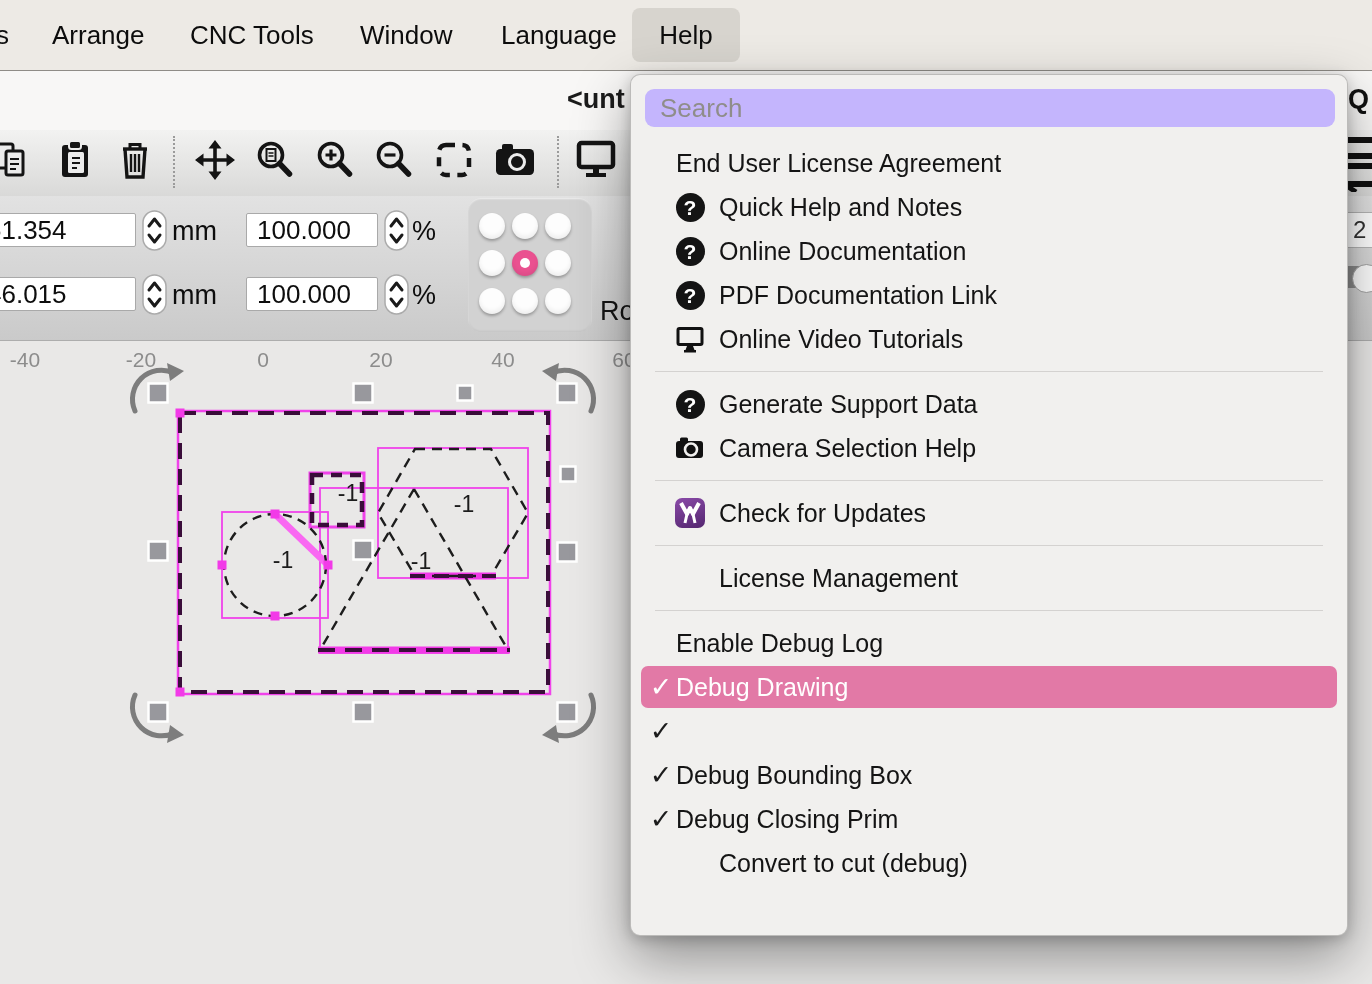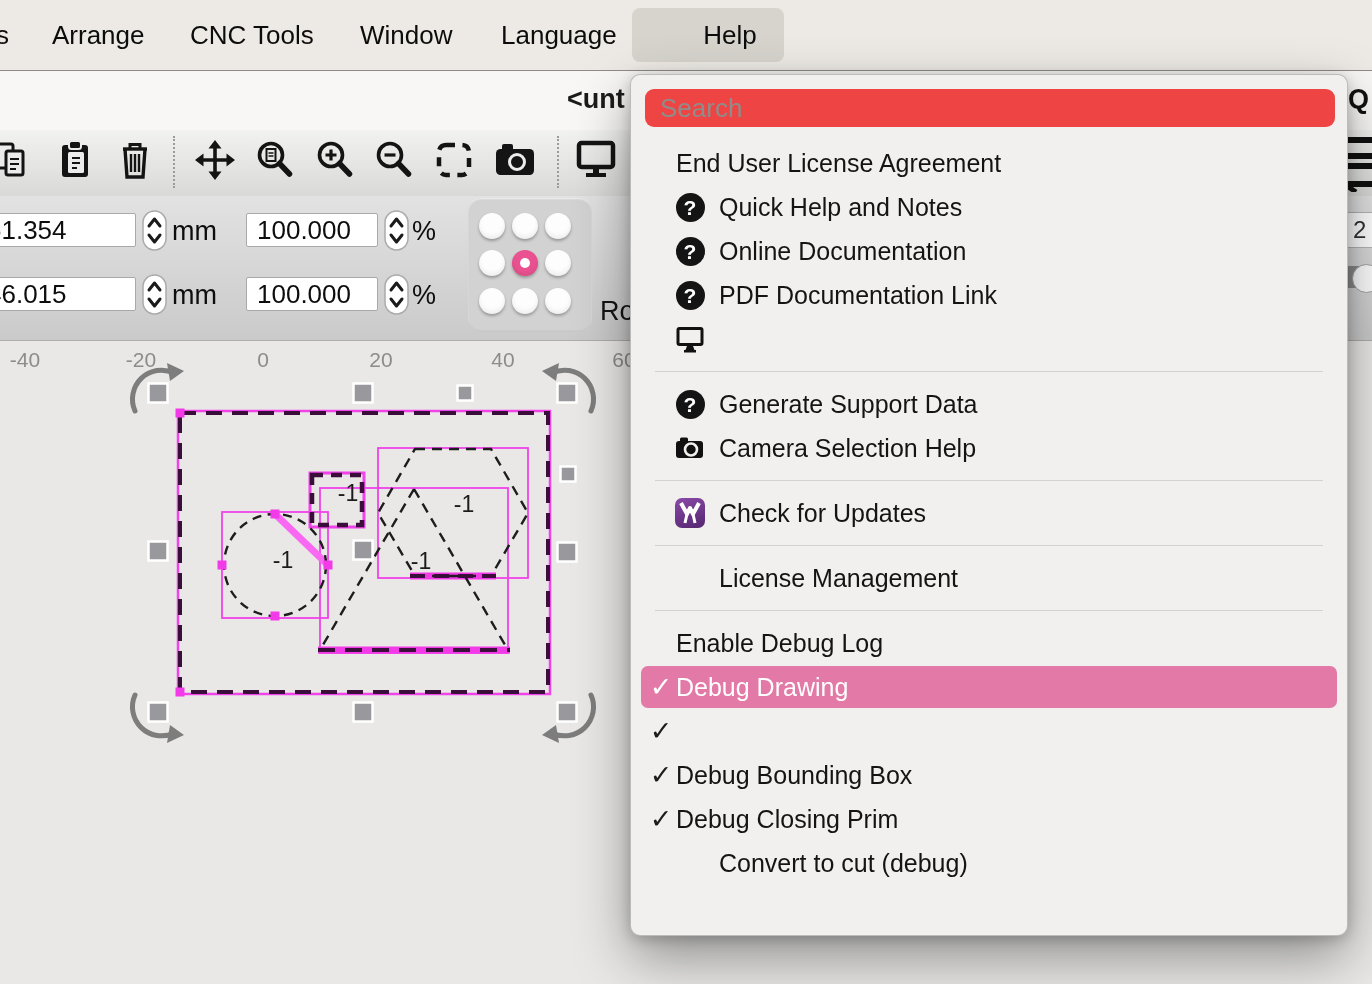--- a/index.html
+++ b/index.html
@@ -2,21 +2,21 @@
 <html><head>
 <meta charset="utf-8">
 <style>
   html,body{margin:0;padding:0;}
   body{width:1372px;height:984px;overflow:hidden;font-family:"Liberation Sans","DejaVu Sans",sans-serif;}
   #app{position:relative;width:1372px;height:984px;overflow:hidden;background:#e9e8e7;}
 
   
   #menubar{position:absolute;left:0;top:0;width:100%;height:70px;background:#edeae5;border-bottom:1px solid #8f8c87;z-index:20;}
   .mb-item{position:absolute;top:0;height:70px;line-height:70px;font-size:26px;color:#0c0c0c;white-space:nowrap;}
-  #mb-active{position:absolute;left:632px;top:8px;width:108px;height:54px;background:#d7d4ce;border-radius:8px;text-align:center;padding-left:44px;}
+  #mb-active{position:absolute;left:632px;top:8px;width:108px;height:54px;background:#d7d4ce;border-radius:8px;text-align:center;}
   #mb-active .mb-item{position:static;display:inline-block;line-height:54px;height:54px;}
 
   
   #titlebar{position:absolute;left:0;top:71px;width:100%;height:59px;background:#f8f7f6;border-bottom:1px solid #d2d1d0;z-index:2;}
   #doc-title{position:absolute;left:567px;top:13px;font-size:27px;font-weight:bold;color:#1b1b1b;white-space:nowrap;}
   #right-title{position:absolute;left:1348px;top:13px;font-size:27px;font-weight:bold;color:#111;}
 
   
   #toolbar{position:absolute;left:0;top:130px;width:100%;height:66px;background:linear-gradient(#f2f2f1,#d9d9d8);border-bottom:1px solid #c0bfbe;z-index:2;}
   .tbtn{position:absolute;top:8px;width:46px;height:46px;}
@@ -40,21 +40,21 @@
 
   
   #canvas{position:absolute;left:0;top:340px;width:1372px;height:644px;background:#e9e8e7;z-index:1;}
   #shapes{position:absolute;left:0;top:0;}
   .ruler-label{position:absolute;top:8px;transform:translateX(-50%);font-size:21px;color:#8c8c8c;text-align:right;}
   #ruler-right{position:absolute;left:1337px;top:8px;font-size:21px;color:#8c8c8c;}
   .shape-label{position:absolute;transform:translate(-50%,-50%);font-size:23px;color:#1c1c1c;}
 
   
   #help-menu{position:absolute;left:630px;top:74px;width:718px;height:862px;background:#f1f0ee;border:1px solid rgba(0,0,0,.22);border-radius:10px;box-shadow:0 22px 55px rgba(0,0,0,.38),0 3px 14px rgba(0,0,0,.2);z-index:100;box-sizing:border-box;}
-  .menu-search{position:absolute;left:14px;top:14px;width:690px;height:38px;background:#ef4444;border:none;border-radius:9px;font-size:26px;color:#3a3a3a;padding:0 0 0 15px;box-sizing:border-box;outline:none;font-family:"Liberation Sans","DejaVu Sans",sans-serif;}
+  .menu-search{position:absolute;left:14px;top:14px;width:690px;height:38px;background:#c4b5fd;border:none;border-radius:9px;font-size:26px;color:#3a3a3a;padding:0 0 0 15px;box-sizing:border-box;outline:none;font-family:"Liberation Sans","DejaVu Sans",sans-serif;}
   .menu-search::placeholder{color:#8f8d8a;opacity:1;}
   #menu-items{position:absolute;left:0;top:66px;width:100%;}
   .menu-row{position:relative;height:44px;}
   .menu-row .check{position:absolute;left:17px;top:0;width:26px;height:44px;line-height:44px;text-align:center;font-size:27px;font-weight:bold;color:#1c1c1c;z-index:1;}
   .menu-row .m-icon{position:absolute;left:42px;top:0;width:34px;height:44px;display:flex;align-items:center;justify-content:center;z-index:1;}
   .menu-row .m-label{position:absolute;left:45px;top:0;height:44px;line-height:44px;font-size:25px;color:#141414;white-space:nowrap;z-index:1;}
   .menu-row.has-icon .m-label, .menu-row.indent .m-label{left:88px;}
   .menu-row.hl::before{content:"";position:absolute;left:10px;right:10px;top:1px;bottom:1px;background:var(--hl,#e279a6);border-radius:7px;}
   .menu-row.hl .m-label, .menu-row.hl .check{color:#fff;}
   .menu-sep{height:1px;background:#d4d2d0;margin:10px 24px;}
@@ -320,20 +320,21 @@
           <span class="m-label">PDF Documentation Link</span>
         </div>
         <div class="menu-row has-icon">
           <span class="m-icon">
             <svg width="30" height="30" viewBox="0 0 30 30">
               <rect x="3" y="4.5" width="24" height="16" rx="1.5" fill="none" stroke="#111" stroke-width="3"></rect>
               <path d="M12,22 h6 l1.5,4 h-9 z" fill="#111"></path>
               <rect x="9" y="26" width="12" height="2.5" fill="#111"></rect>
             </svg>
           </span>
+          <span class="m-label">Online Video Tutorials</span>
         </div>
         <div class="menu-sep"></div>
         <div class="menu-row has-icon">
           <span class="m-icon">
             <span class="q-circle">?</span>
           </span>
           <span class="m-label">Generate Support Data</span>
         </div>
         <div class="menu-row has-icon">
           <span class="m-icon">

